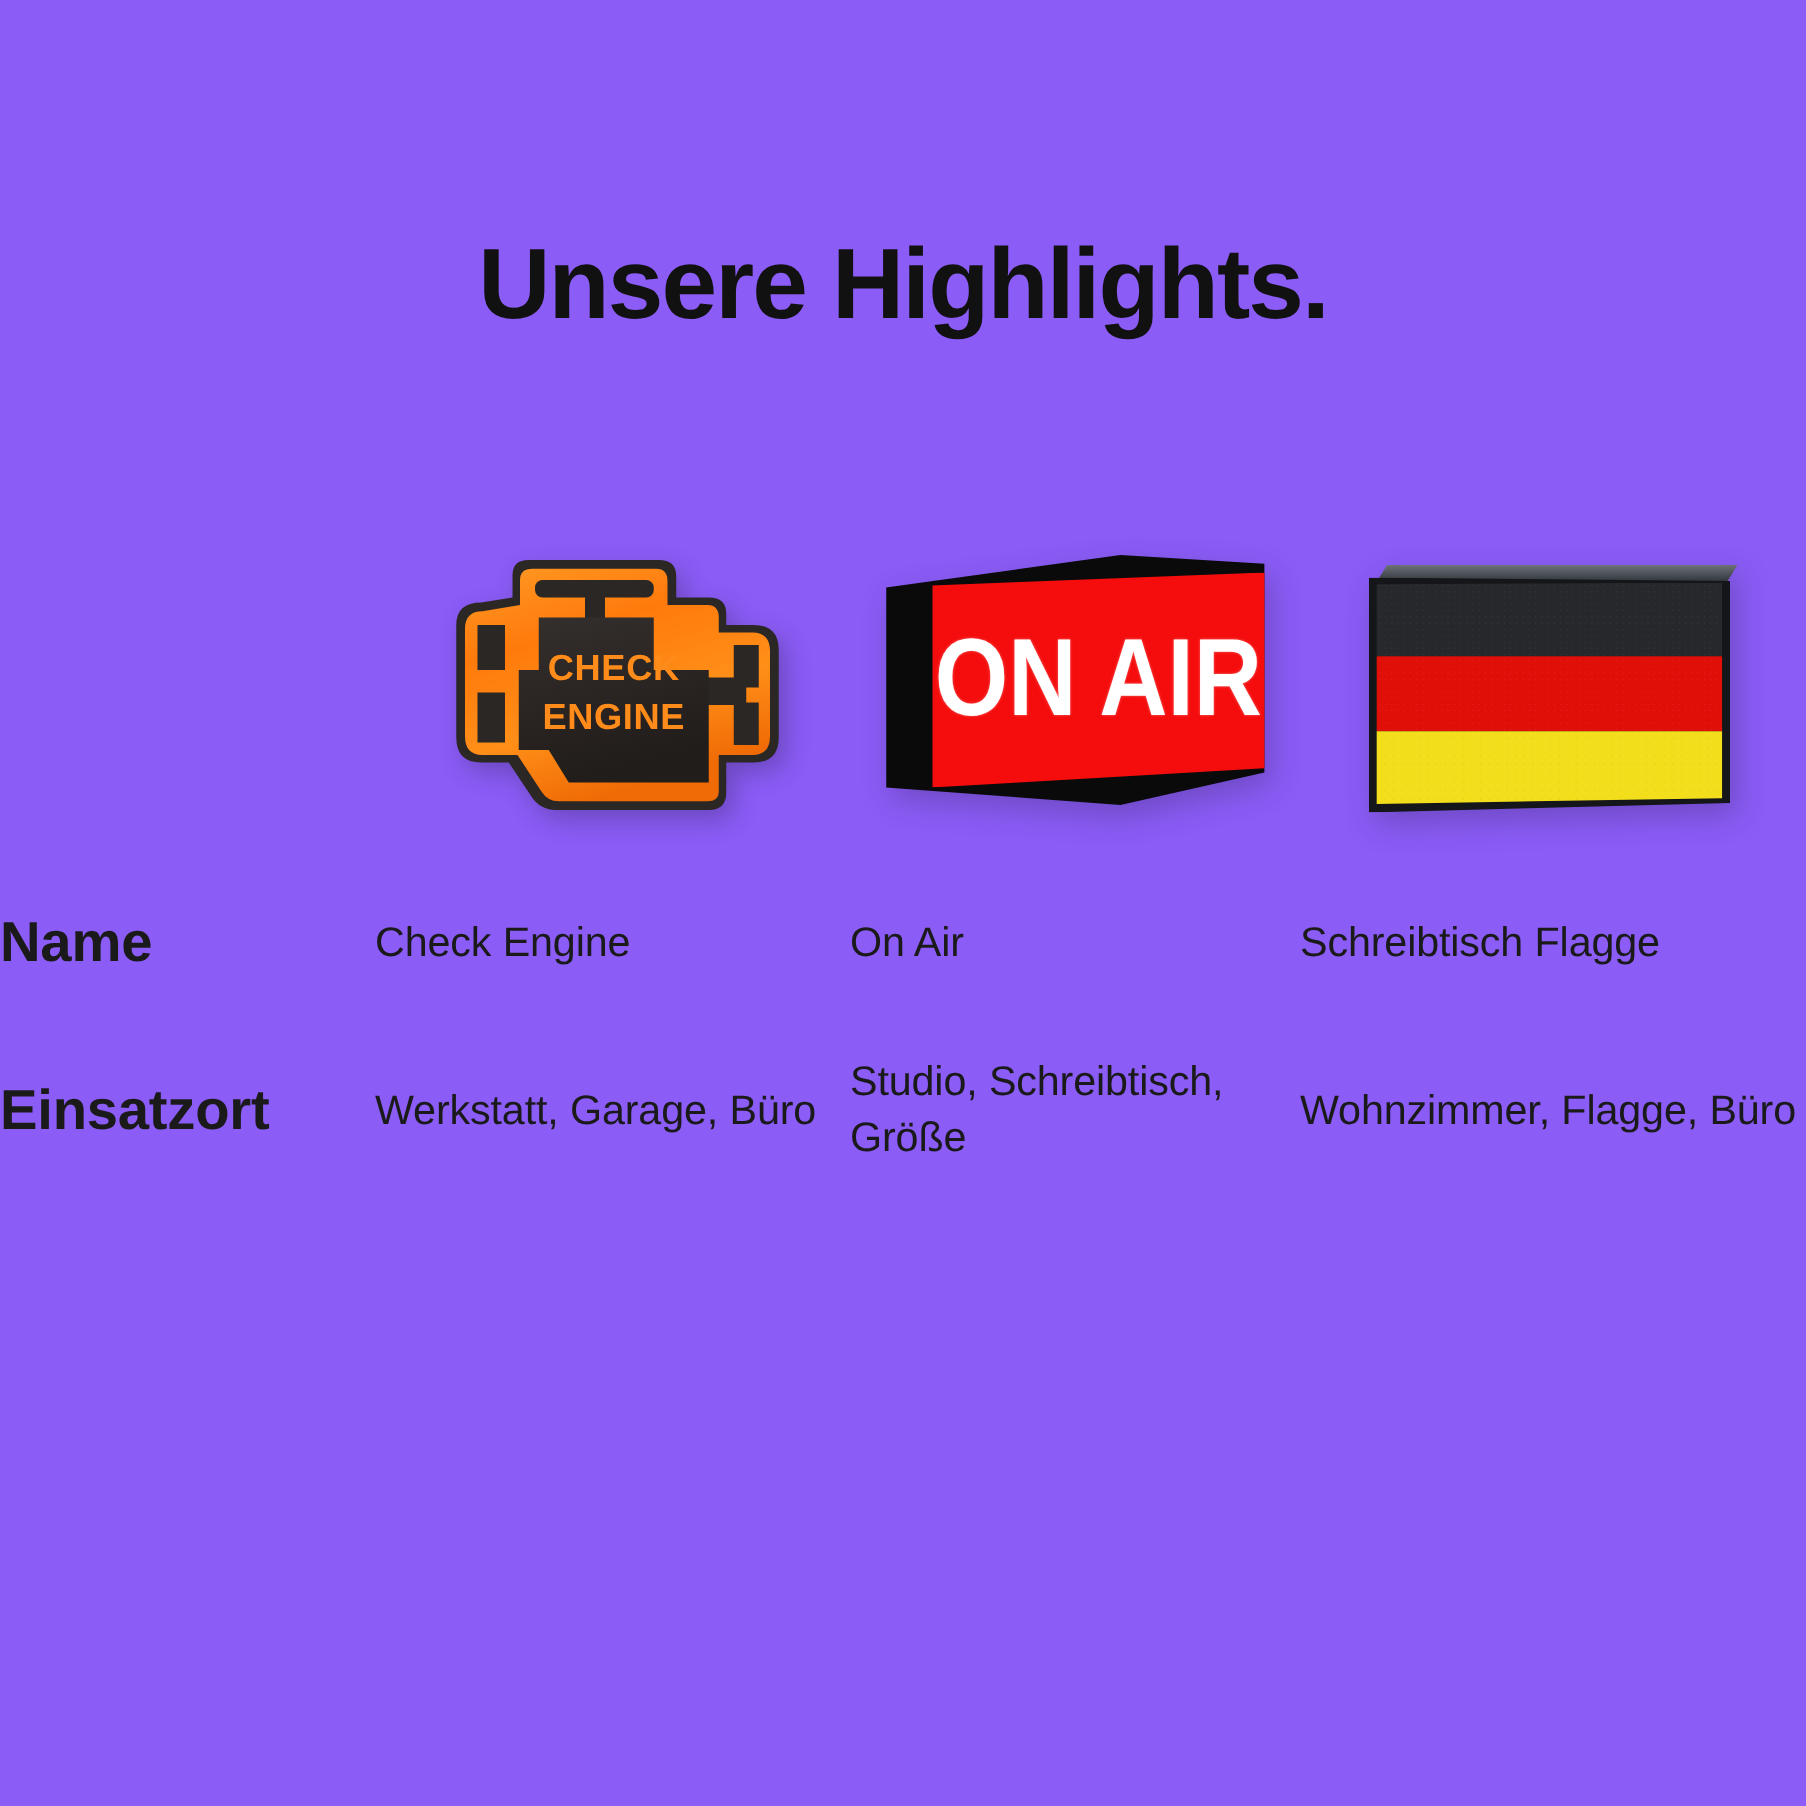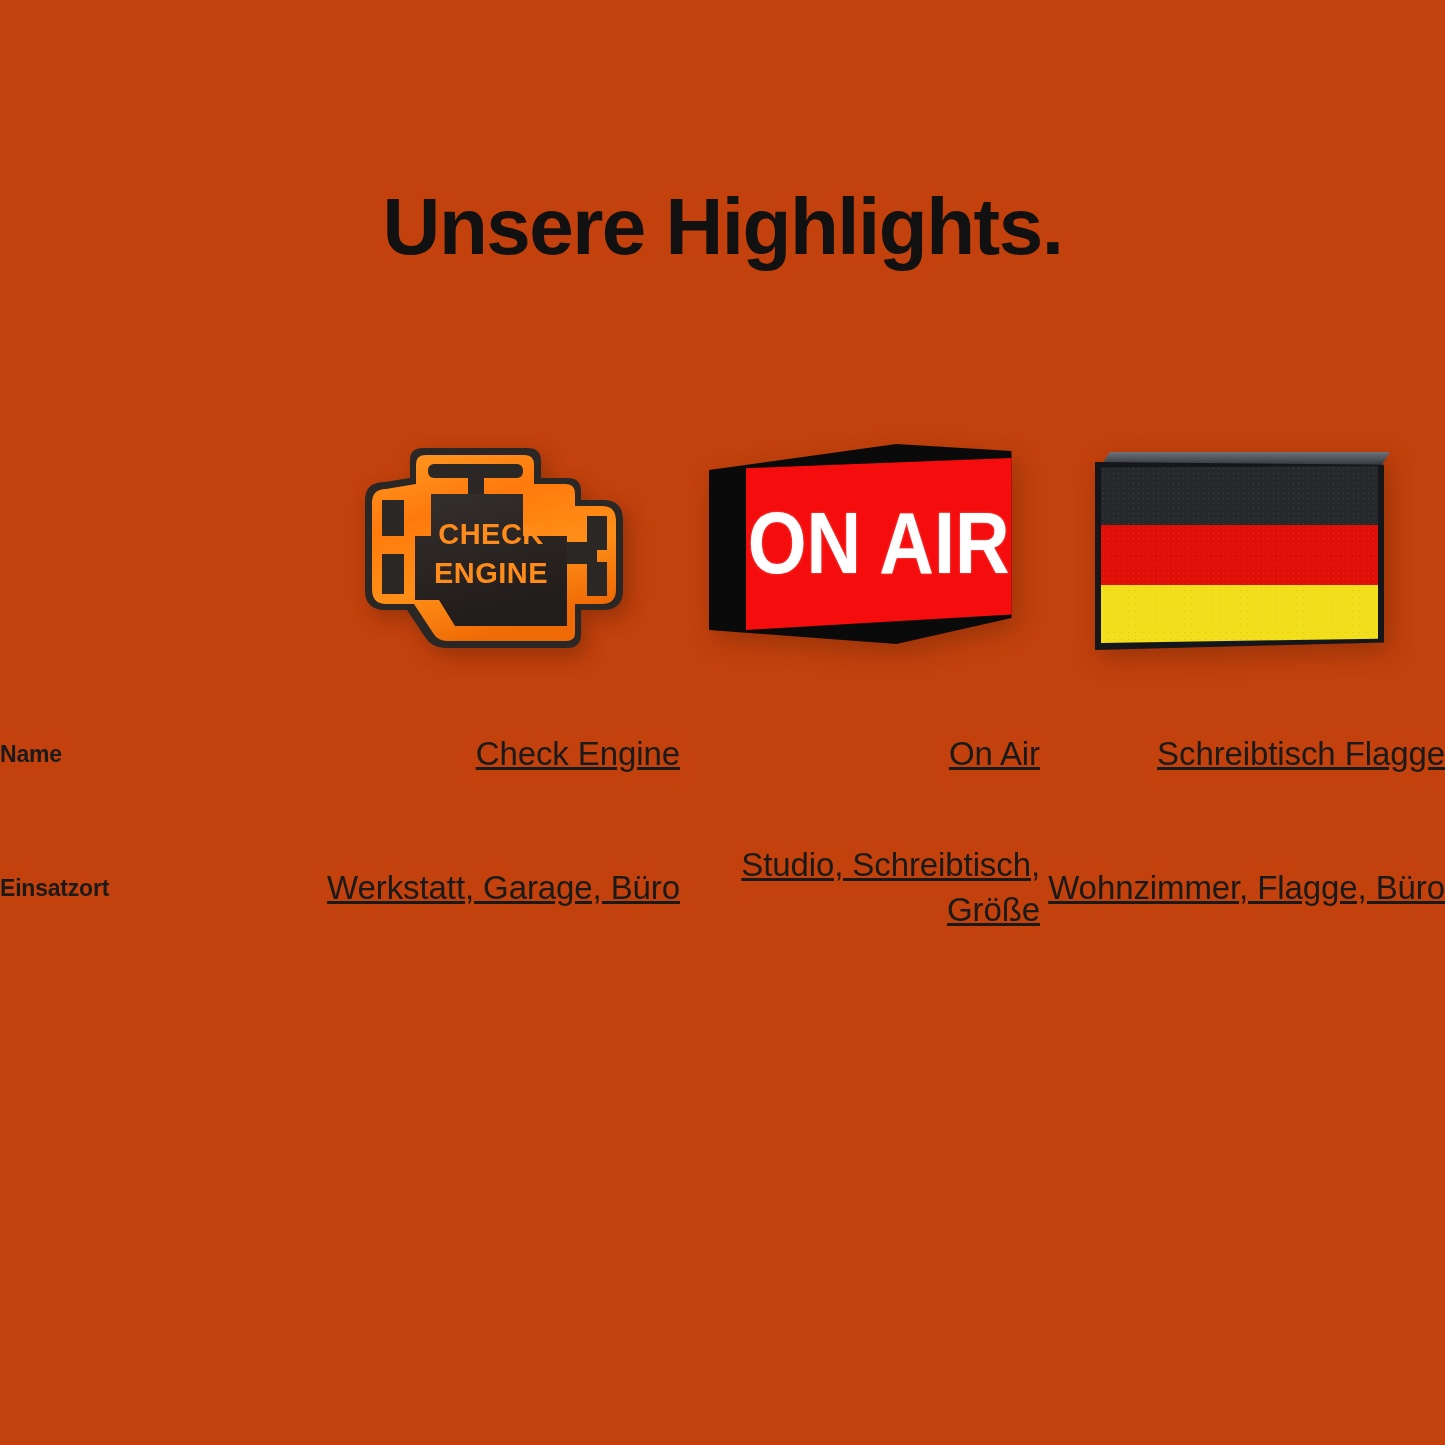--- a/index.html
+++ b/index.html
@@ -10,21 +10,21 @@
   }
   body {
     font-family: "Liberation Sans", sans-serif;
     -webkit-font-smoothing: antialiased;
   }
 
   .page {
     position: relative;
     width: 1445px;
     height: 1445px;
-    background: #c2410c;
+    background: #8b5cf6;
     overflow: hidden;
     box-sizing: border-box;
   }
 
   
   .page-title {
     position: absolute;
     left: 0;
     top: 133px;
     width: 1445px;
@@ -165,35 +165,34 @@
   }
   .spec-table td {
     vertical-align: middle;
     padding: 0;
     color: #1a1a1a;
   }
   .row-label {
     width: 300px;
     padding-left: 65px;
     box-sizing: border-box;
-    font-size: 23px;
+    font-size: 45px;
     font-weight: 700;
     text-align: left;
     letter-spacing: -0.2px;
   }
   .cell-1 { width: 380px; }
   .cell-2 { width: 360px; }
   .cell-3 { width: 405px; }
   .cell-val {
-    text-align: right;
+    text-align: left;
     font-size: 33px;
     font-weight: 400;
     line-height: 1.35;
     letter-spacing: -0.1px;
-    text-decoration: underline;
   }
   .spec-row { height: 128px; }
   .spec-row.tall { height: 140px; }
 </style>
 </head>
 <body>
 
 <div class="page">
 
   <h1 class="page-title">Unsere Highlights.</h1>

